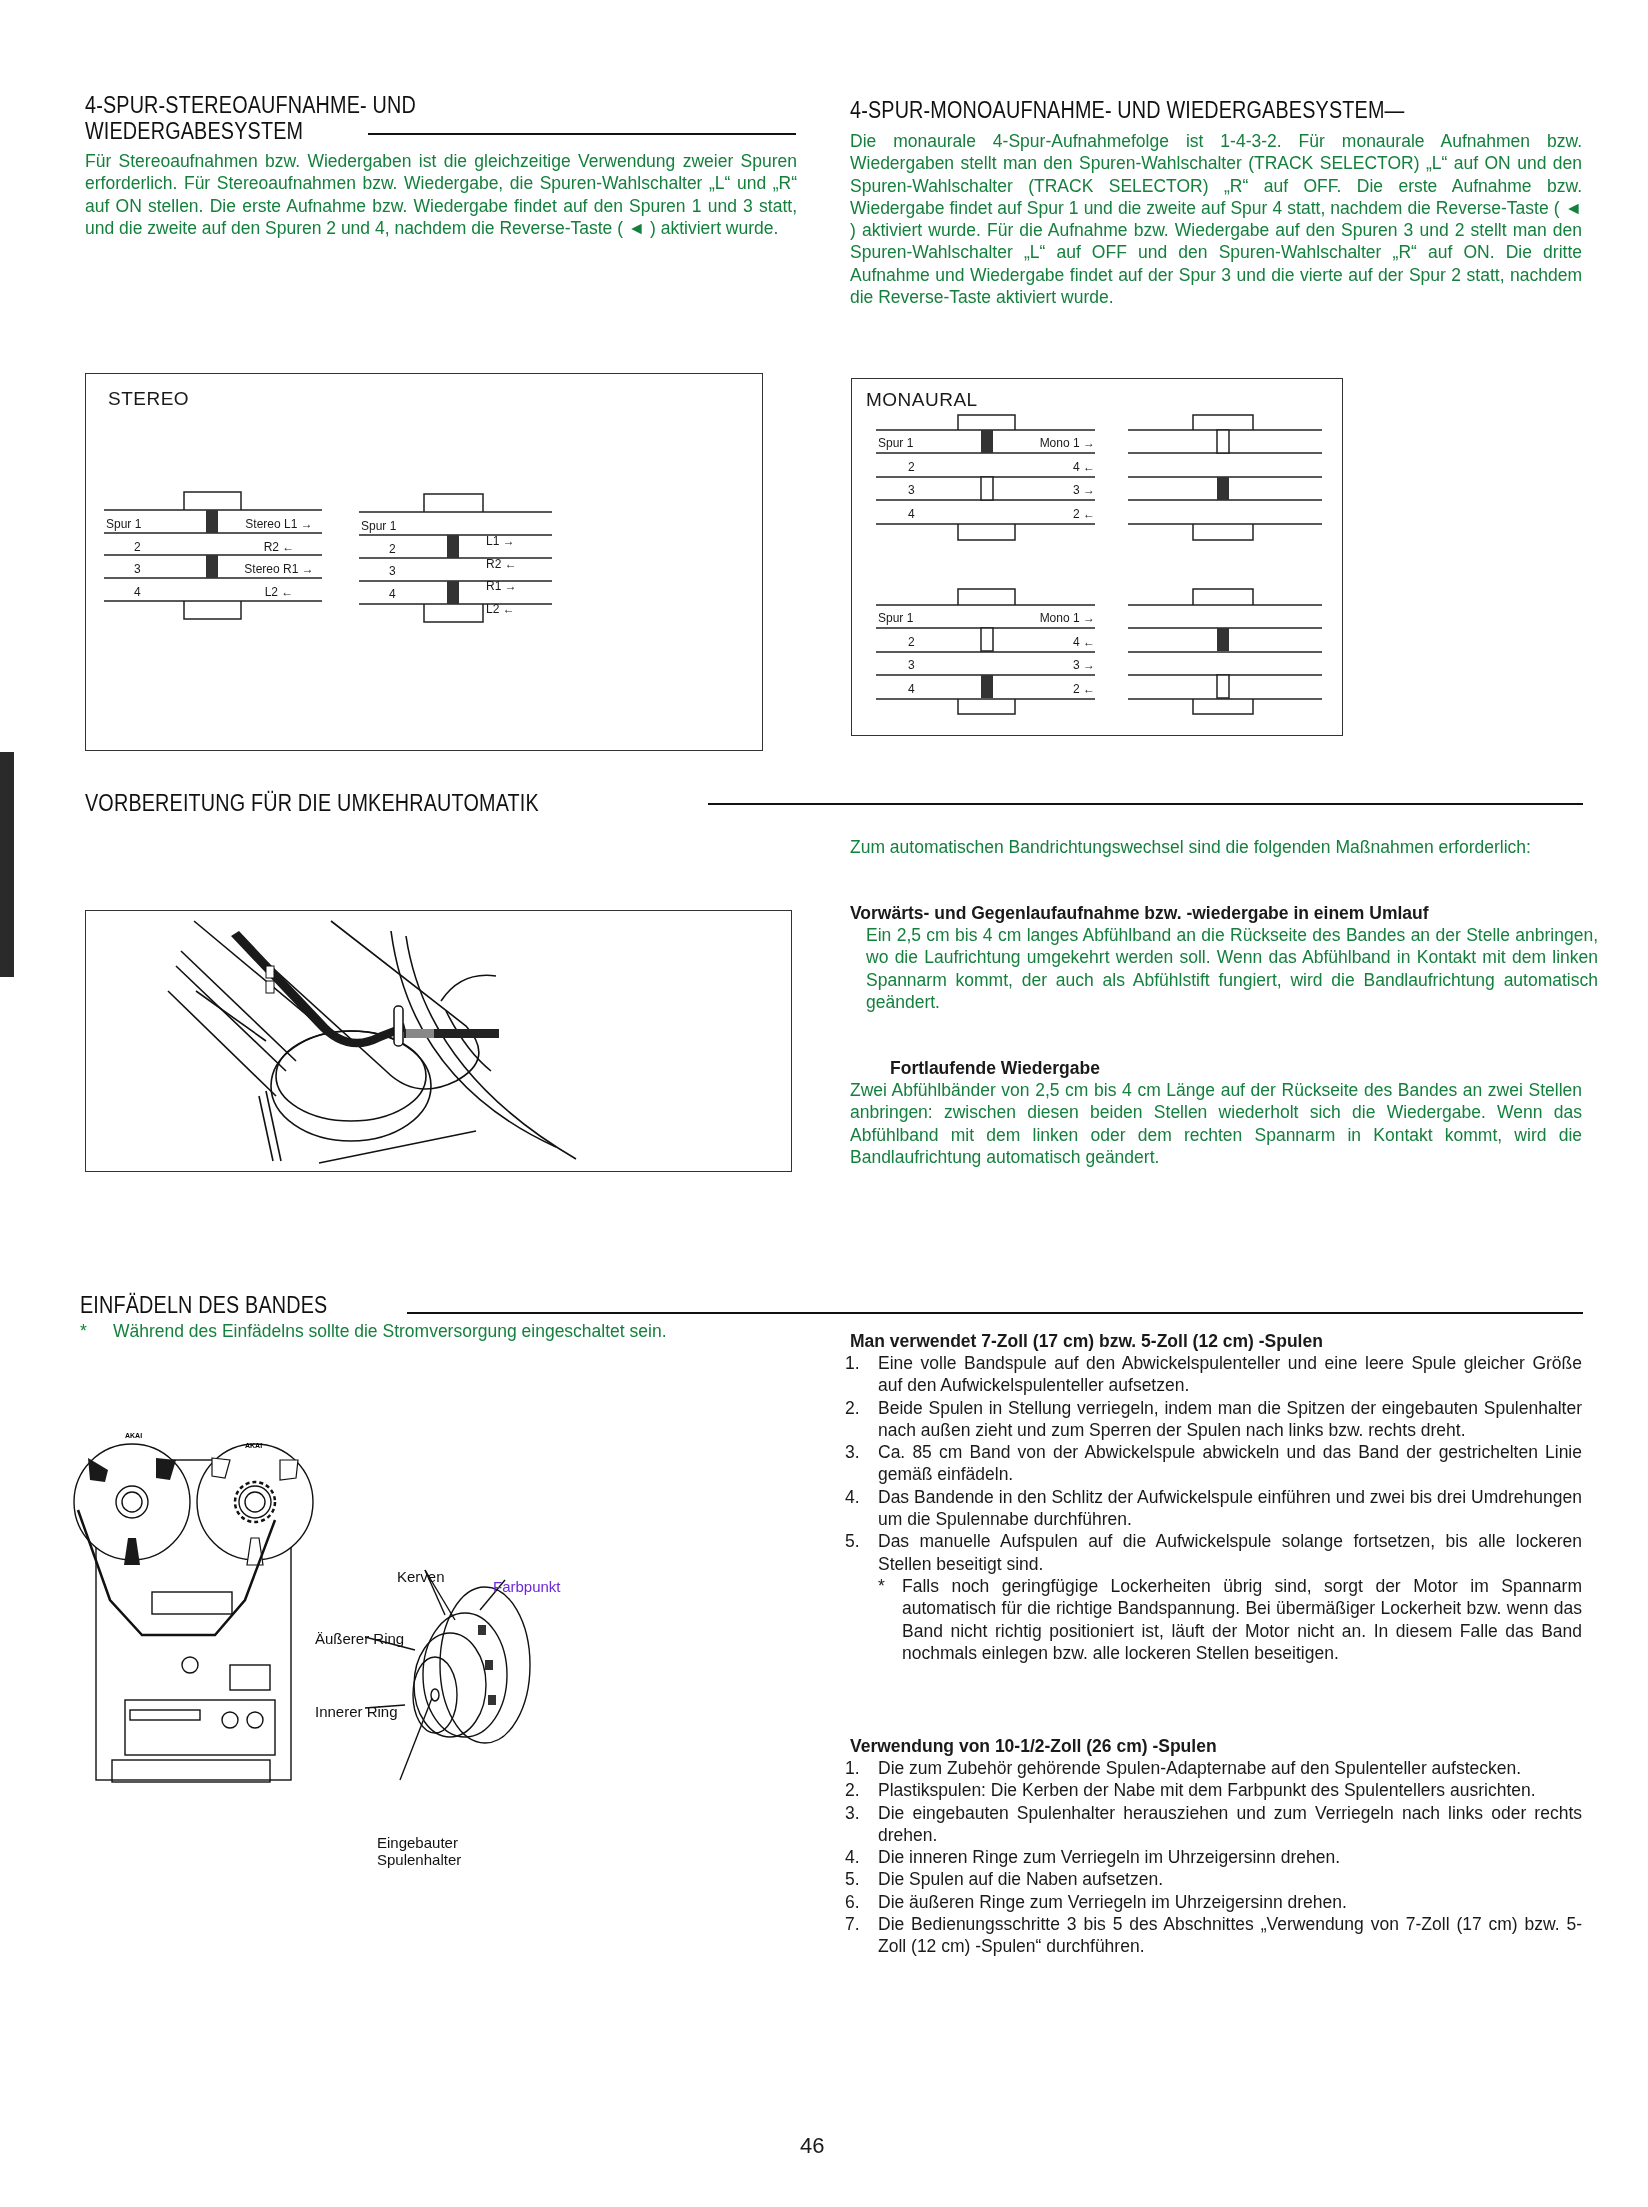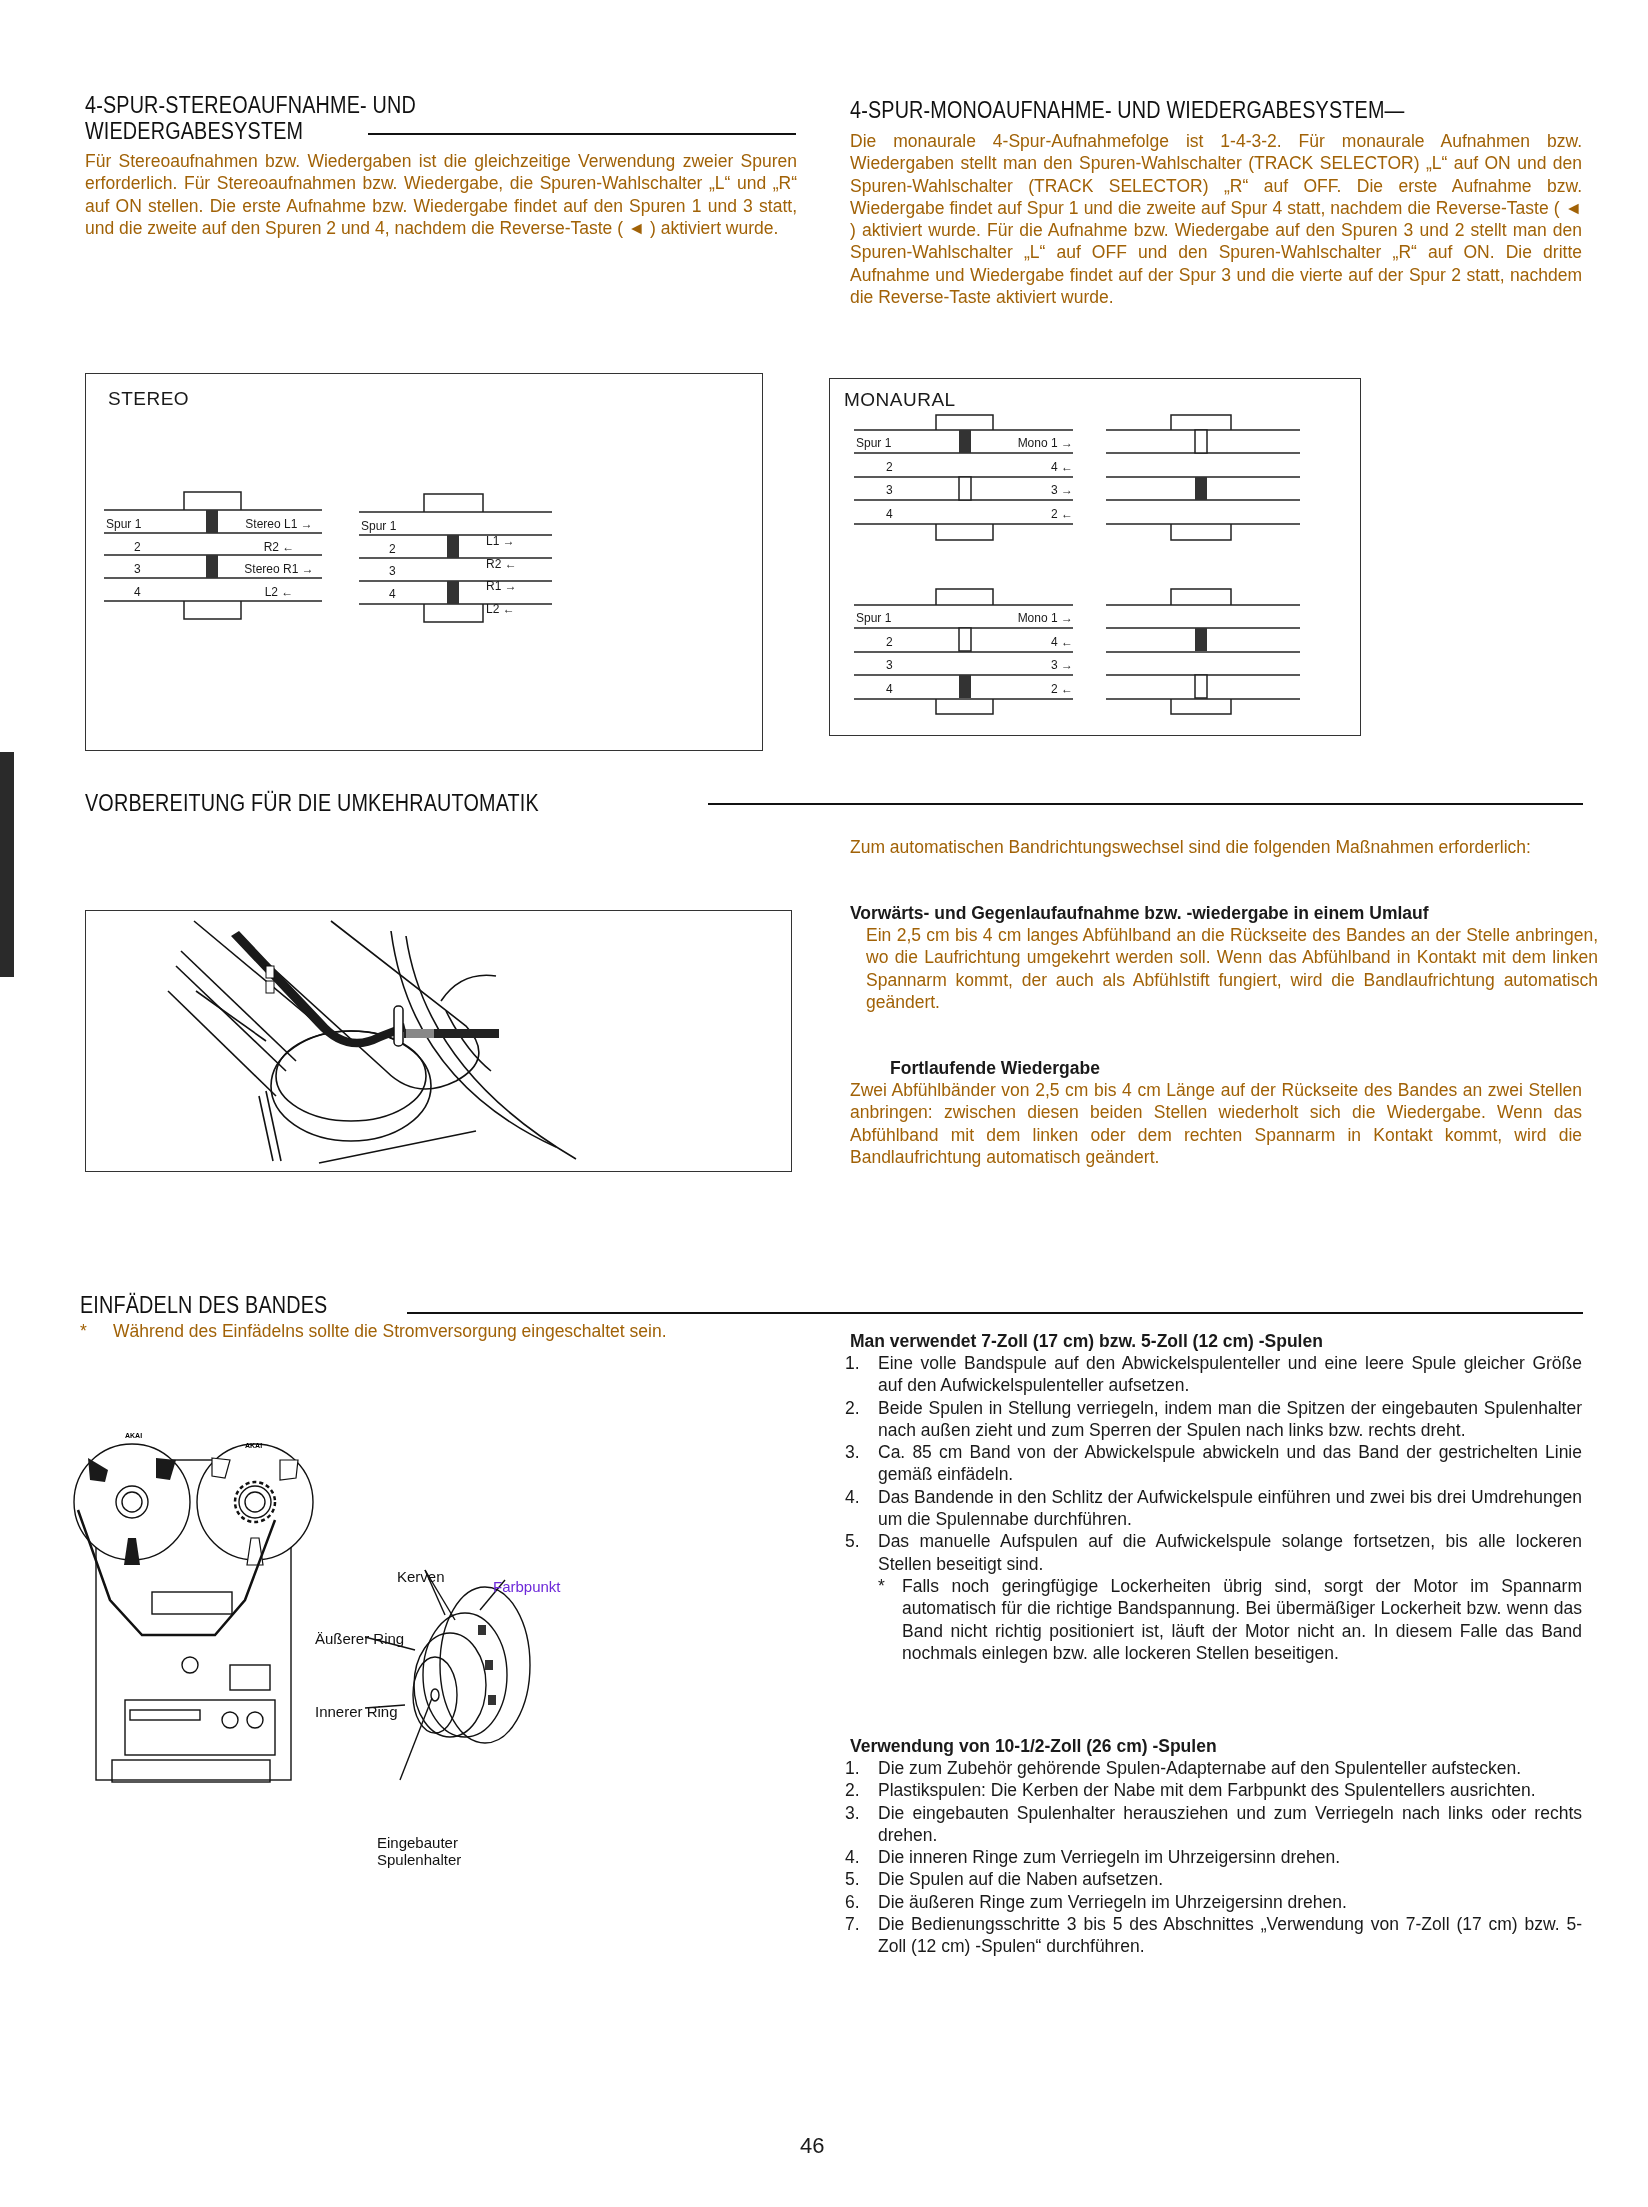--- a/index.html
+++ b/index.html
@@ -1,20 +1,20 @@
 <!DOCTYPE html>
 <html><head>
 <meta charset="utf-8">
 <style>
   html,body{margin:0;padding:0;background:#fff;}
   body{width:1648px;height:2207px;position:relative;overflow:hidden;color:#1a1a1a;font-family:"Liberation Sans",sans-serif;}
   .abs{position:absolute;}
   .h{font-family:"Liberation Sans",sans-serif;font-size:23px;line-height:26px;font-weight:normal;letter-spacing:0.2px;color:#111;transform-origin:left top;transform:scaleX(0.86);white-space:nowrap;}
   .rule{position:absolute;height:2px;background:#111;}
-  .p{font-size:17.5px;line-height:22.3px;text-align:justify;color:#a16207;}
+  .p{font-size:17.5px;line-height:22.3px;text-align:justify;color:#15803d;}
   .p span{display:block;}
   .b{font-weight:bold;font-size:17.5px;line-height:22.3px;}
   .ol{margin:0;padding:0;list-style:none;font-size:17.5px;line-height:22.3px;}
   .ol li{position:relative;padding-left:33px;text-align:justify;}
   .ol li .n{position:absolute;left:0;top:0;}
   .box{position:absolute;border:1.5px solid #333;}
   svg text{font-family:"Liberation Sans",sans-serif;}
   .blackbar{position:absolute;left:0;top:752px;width:14px;height:225px;background:#2a2a2a;}
   .pagenum{position:absolute;left:800px;top:2133px;font-size:22px;}
 </style>
@@ -80,21 +80,21 @@
     <div style="padding-left:28px;">4</div>
   </div>
   <div class="abs" style="left:400px;top:156px;width:66px;font-size:12px;line-height:22.7px;">
     <div><span>L1</span> <span>→</span></div>
     <div><span>R2</span> <span>←</span></div>
     <div><span>R1</span> <span>→</span></div>
     <div><span>L2</span> <span>←</span></div>
   </div>
 </div>
 
-<div class="box" style="left:829px;top:378px;width:490px;height:356px;padding-left:40px;">
+<div class="box" style="left:851px;top:378px;width:490px;height:356px;">
   <div class="abs" style="left:14px;top:10px;font-size:19px;letter-spacing:0.5px;">MONAURAL</div>
   <svg class="abs" style="left:0;top:0;" width="490" height="356" viewBox="0 0 490 356">
     <g stroke="#222" fill="none" stroke-width="1.5">
 
       <path d="M106,51 V36 H163 V51"></path>
         <path d="M106,145 V161 H163 V145"></path>
       <line x1="24" y1="51" x2="243" y2="51"></line>
         <line x1="24" y1="74" x2="243" y2="74"></line>
         <line x1="24" y1="98" x2="243" y2="98"></line>
         <line x1="24" y1="121" x2="243" y2="121"></line>

